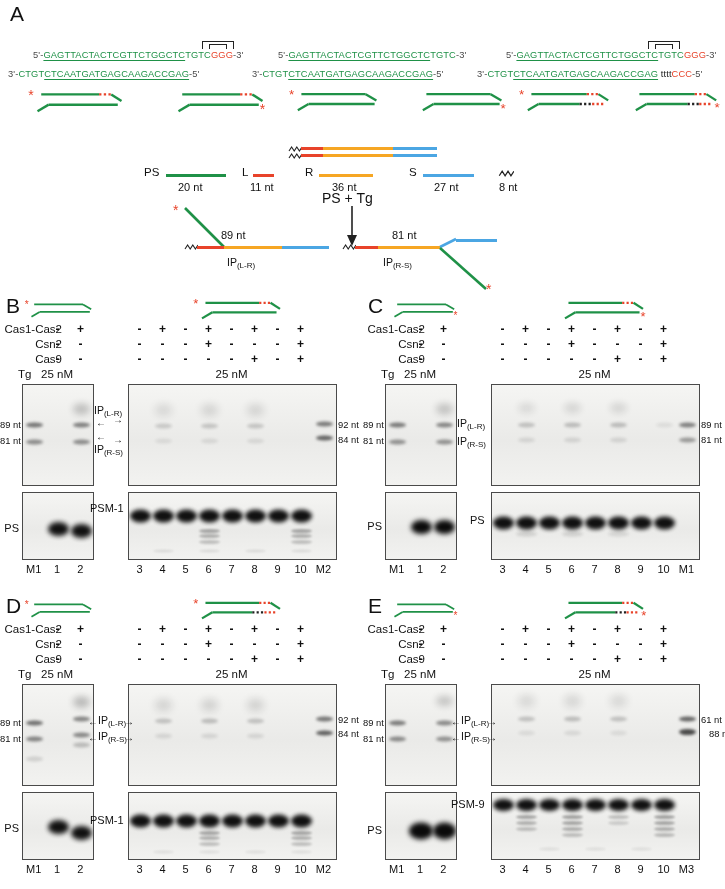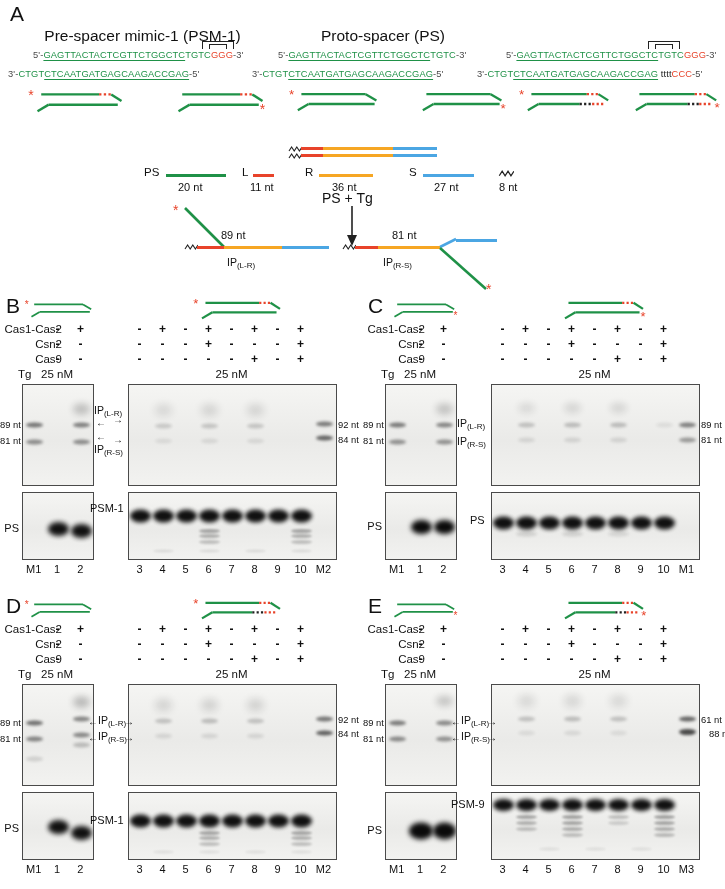--- a/index.html
+++ b/index.html
@@ -86,22 +86,20 @@
     <symbol id="sq" viewBox="0 0 14 8">
       <path d="M1 6l2.6-4 2.6 4 2.6-4 2.6 4 2.6-4" stroke="#222" stroke-width="1.1" fill="none"></path>
     </symbol>
   </defs>
 </svg>
 
 <div id="fig">
 
   <div class="abs letter" style="left:10px;top:2px;">A</div>
 
-  <div class="abs ttl" style="left:25px;top:27px;width:235px;">Pre-spacer mimic-1 (PSM-1)</div>
-  <div class="abs ttl" style="left:283px;top:27px;width:200px;">Proto-spacer (PS)</div>
 
   <div class="abs staple" style="left:202px;top:41px;width:30px;height:7px;"></div>
   <div class="abs staple" style="left:209px;top:44px;width:16px;height:4px;"></div>
   <div class="abs staple" style="left:648px;top:41px;width:30px;height:7px;"></div>
   <div class="abs staple" style="left:655px;top:44px;width:16px;height:4px;"></div>
 
   <div class="abs seq" style="left:33px;top:50px;">
     <span class="dm">5'-</span><span class="g u">GAGTTACTACTCGTTCTGGCTC</span><span class="g">TGTC</span><span class="rd">GGG</span><span class="dm">-3'</span>
   </div>
   <div class="abs seq" style="left:8px;top:69px;">

